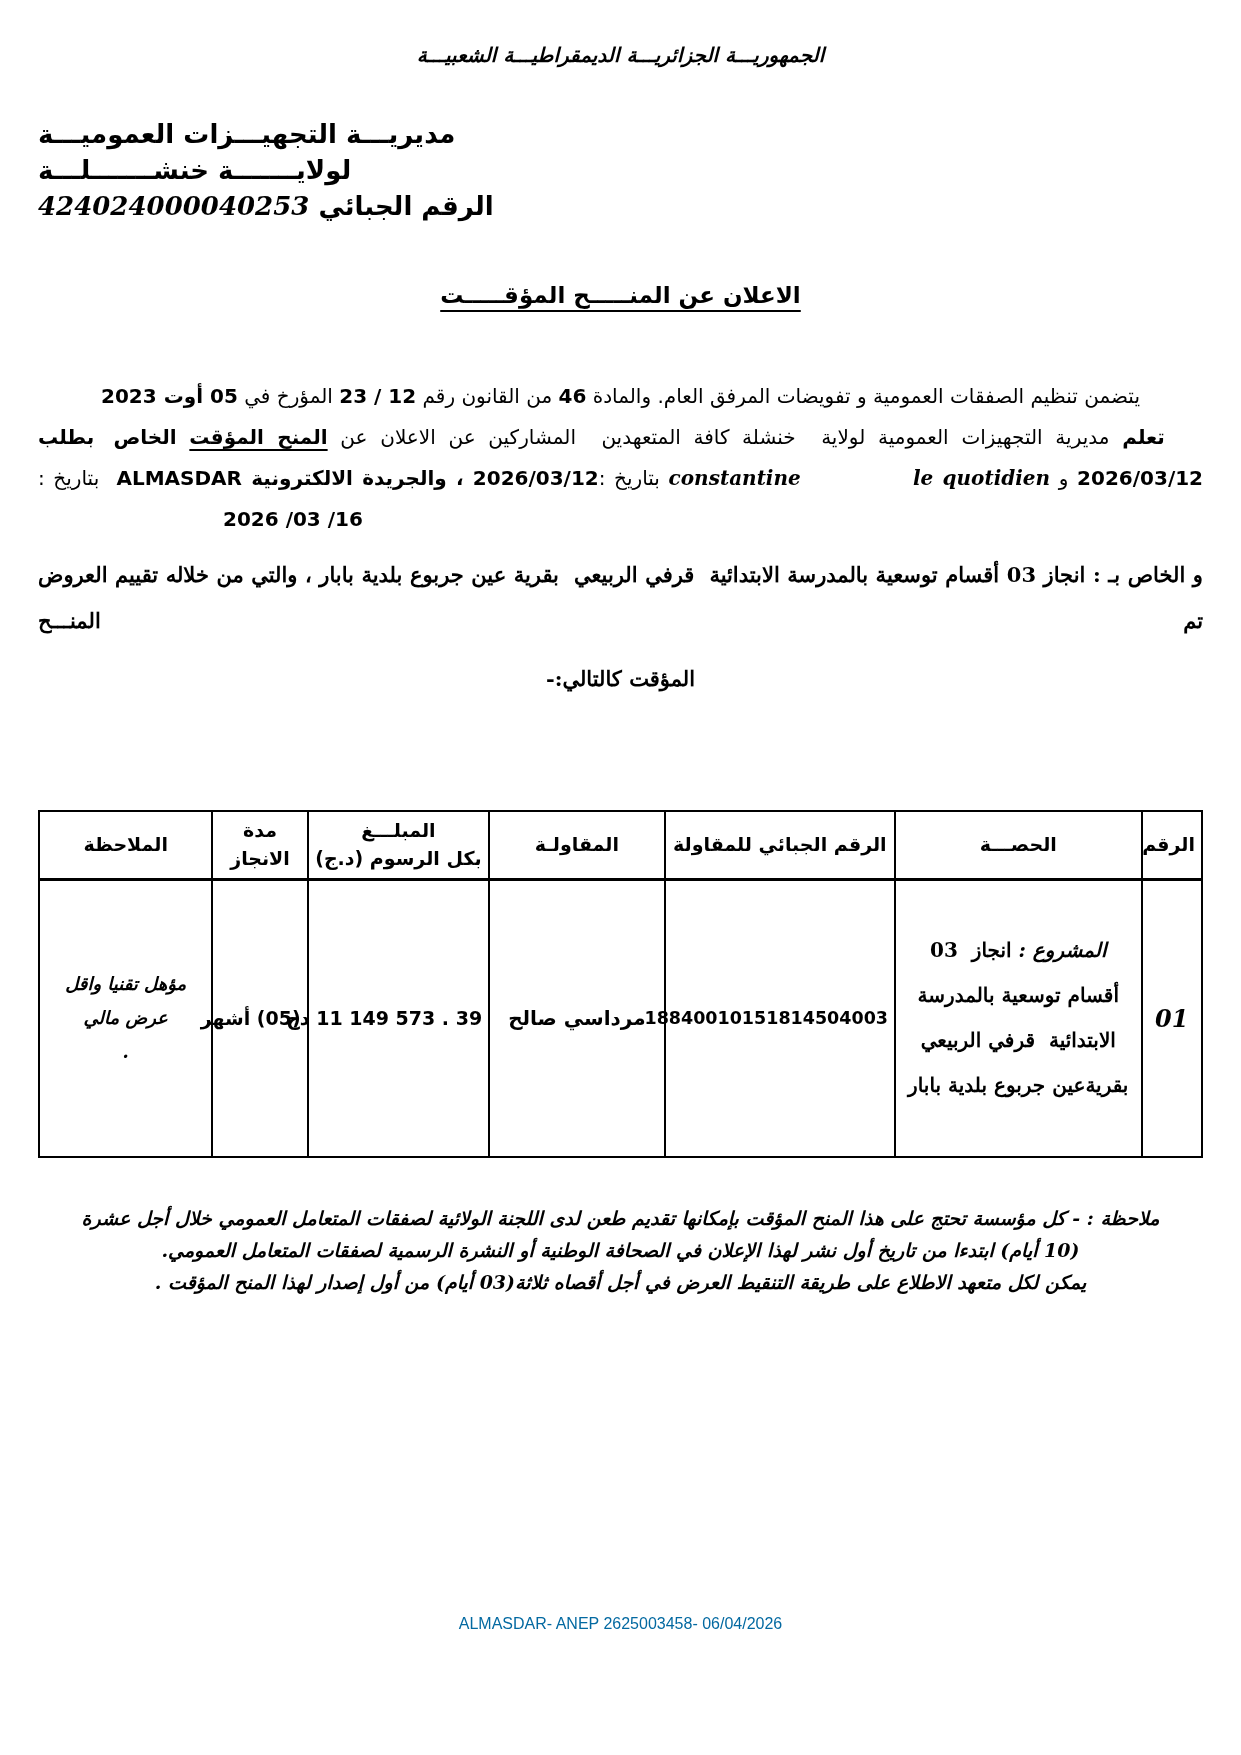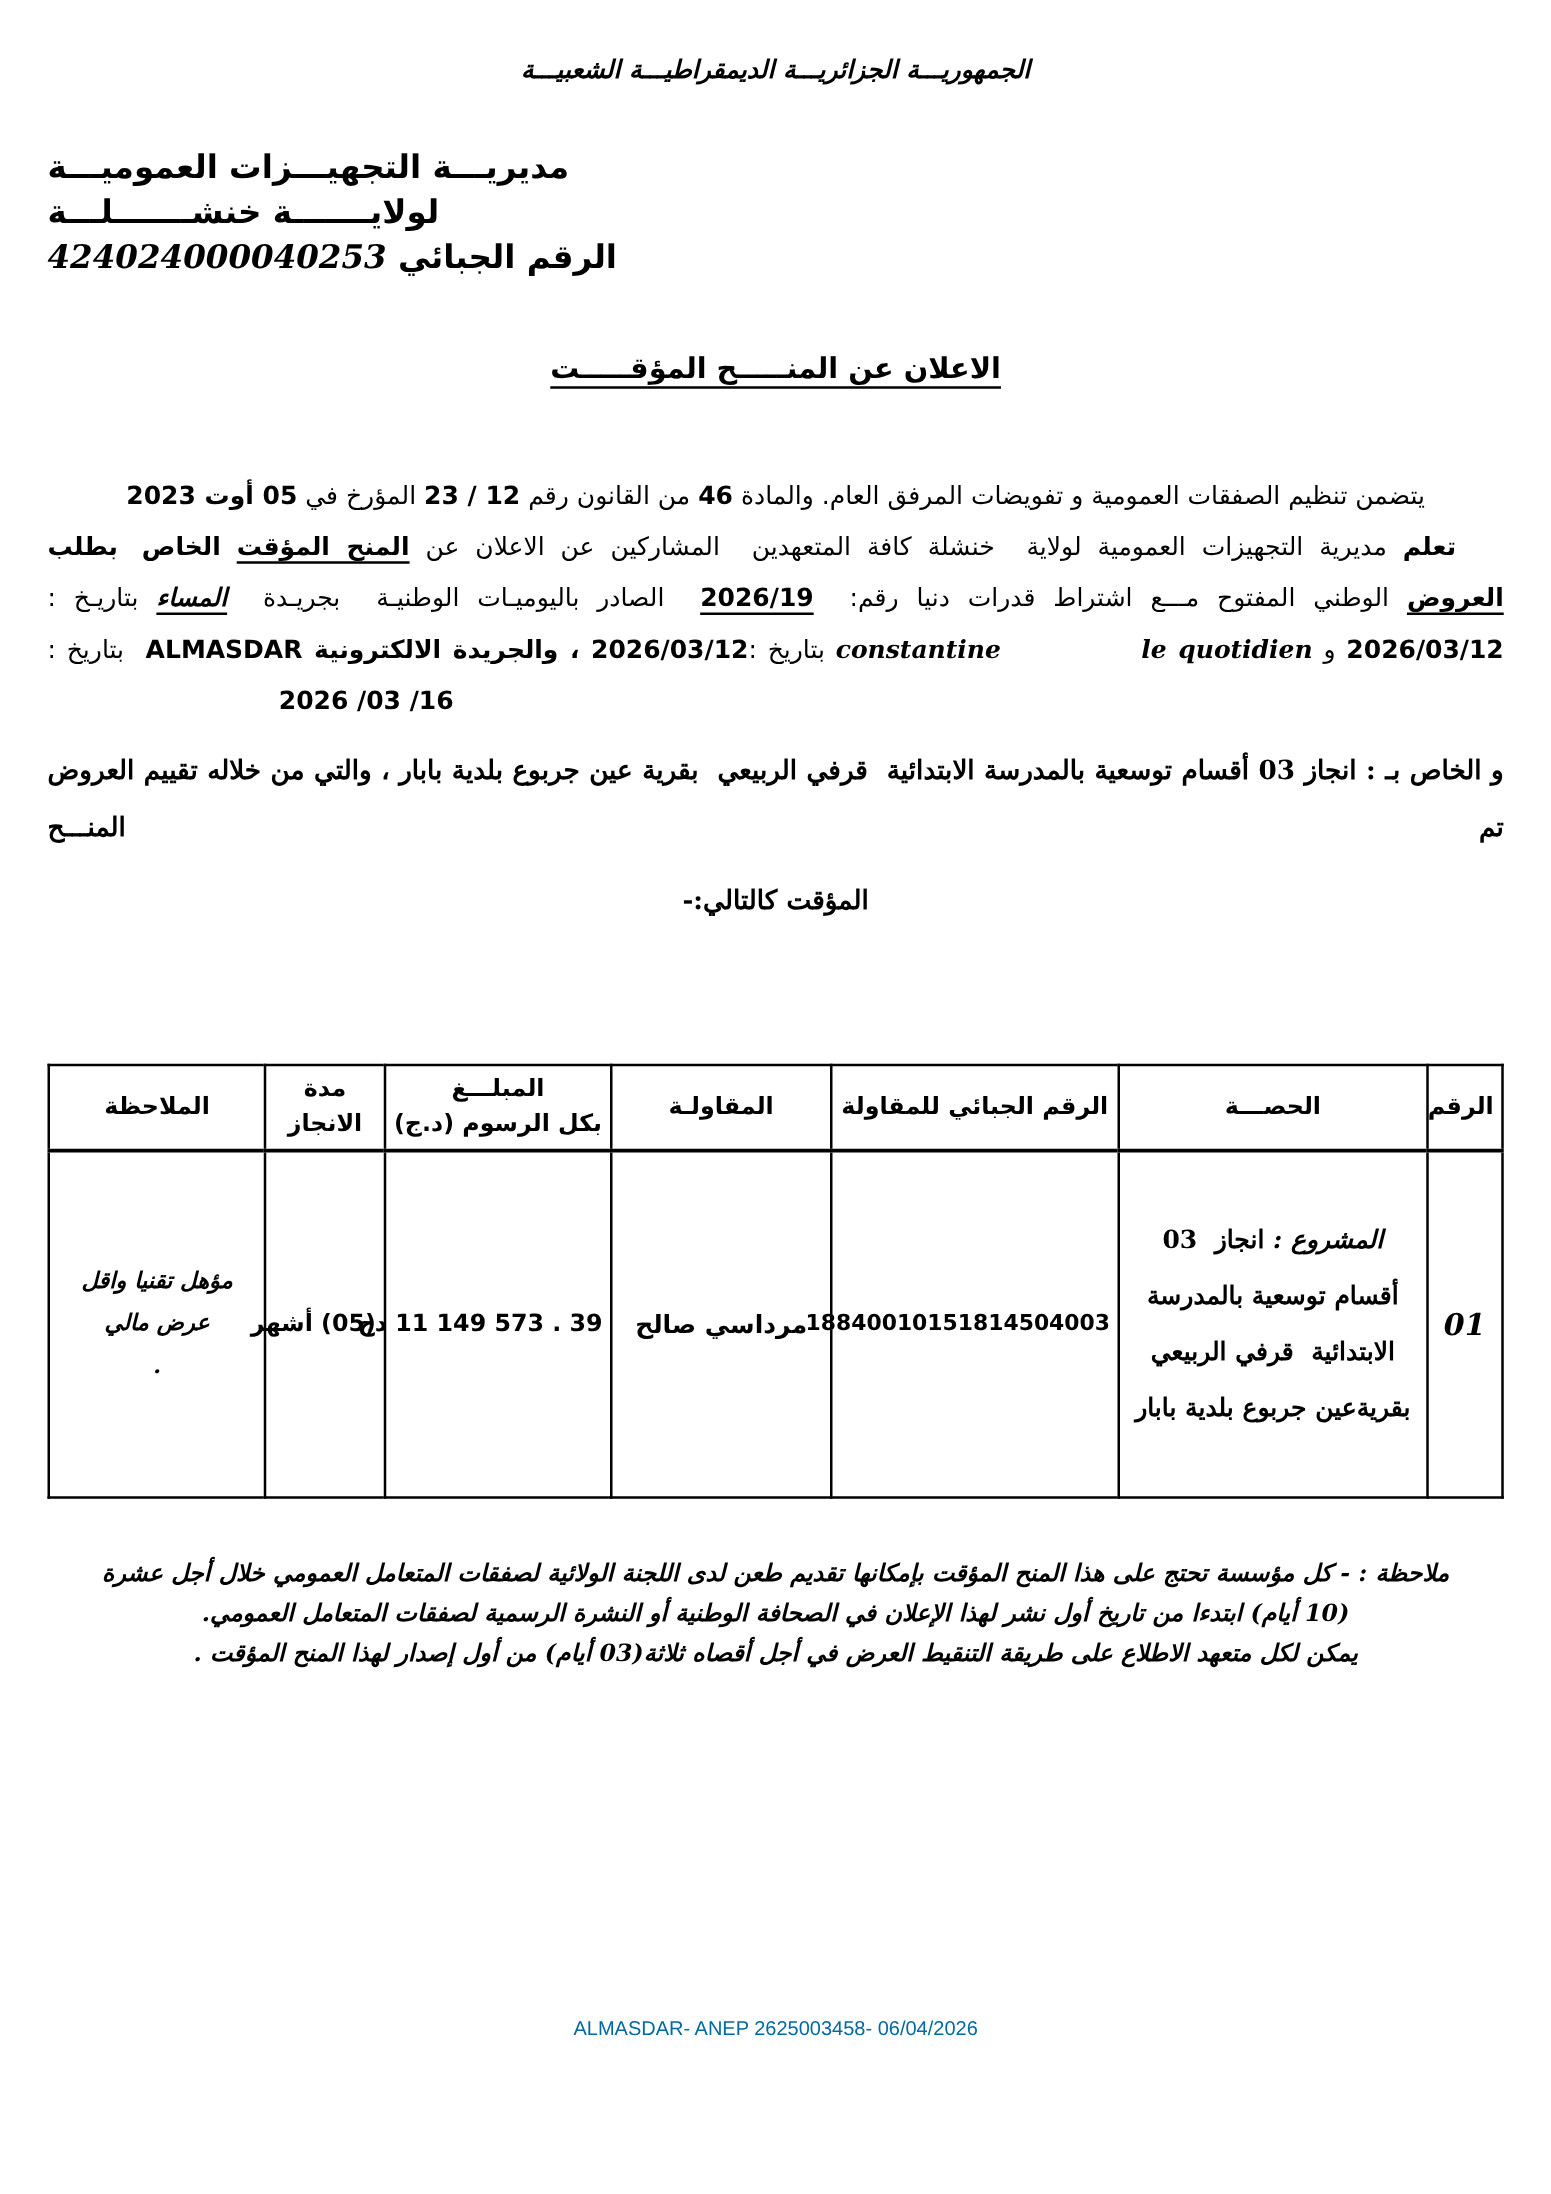--- a/index.html
+++ b/index.html
@@ -104,21 +104,20 @@
     </div>
   </div>
 
   <div class="doc-title">
     <span class="t-inner">الاعلان  عن المنـــــح المؤقـــــت</span>
   </div>
 
   <div class="body-text">
       <div class="tline right"><span class="run">يتضمن تنظيم الصفقات العمومية و تفويضات المرفق العام. والمادة </span><span class="run b">46</span><span class="run"> من القانون رقم </span><span class="run b">12 / 23</span><span class="run"> المؤرخ في </span><span class="run b">05 أوت 2023</span></div>
       <div class="tline justify"><span class="run">&nbsp;&nbsp;&nbsp;</span><span class="run b">تعلم</span><span class="run"> مديرية التجهيزات العمومية لولاية  خنشلة كافة المتعهدين  المشاركين عن الاعلان عن </span><span class="run b u">المنح المؤقت</span><span class="run"> </span><span class="run b">الخاص</span><span class="run">  </span><span class="run b">بطلب</span></div>
-      <div class="tline justify"><span class="run b u">العروض</span><span class="run"> الوطني المفتوح مـــع اشتراط قدرات دنيا رقم:  </span><span class="run b u">2026/19</span><span class="run">  الصادر باليوميـات الوطنيـة  بجريـدة  </span><span class="run b i u ser">المساء</span><span class="run"> بتاريـخ :</span></div>
       <div class="tline justify"><span class="run b">2026/03/12</span><span class="run"> و </span><span class="run b i ser">le quotidien</span><span class="run">‏&nbsp;&nbsp;&nbsp;&nbsp;&nbsp;&nbsp;&nbsp;&nbsp;&nbsp;&nbsp;&nbsp;&nbsp;&nbsp;‏</span><span class="run b i ser">constantine</span><span class="run"> بتاريخ :</span><span class="run b">2026/03/12</span><span class="run b"> ، والجريدة الالكترونية </span><span class="run b">ALMASDAR</span><span class="run">  بتاريخ :</span></div>
       <div class="tline right-indent"><span class="run b">16/ 03/ 2026</span></div>
       <div class="tline justify p3"><span class="run b">و الخاص بـ : انجاز </span><span class="run b">03</span><span class="run b"> أقسام توسعية بالمدرسة الابتدائية  قرفي الربيعي  بقرية عين جربوع بلدية بابار ، والتي من خلاله تقييم العروض تم المنـــح</span></div>
       <div class="tline right p3"><span class="run b">المؤقت كالتالي:-</span></div>
     </div>
 
   <table class="award">
     <colgroup>
       <col style="width:5.2%">
         <col style="width:21.2%">

